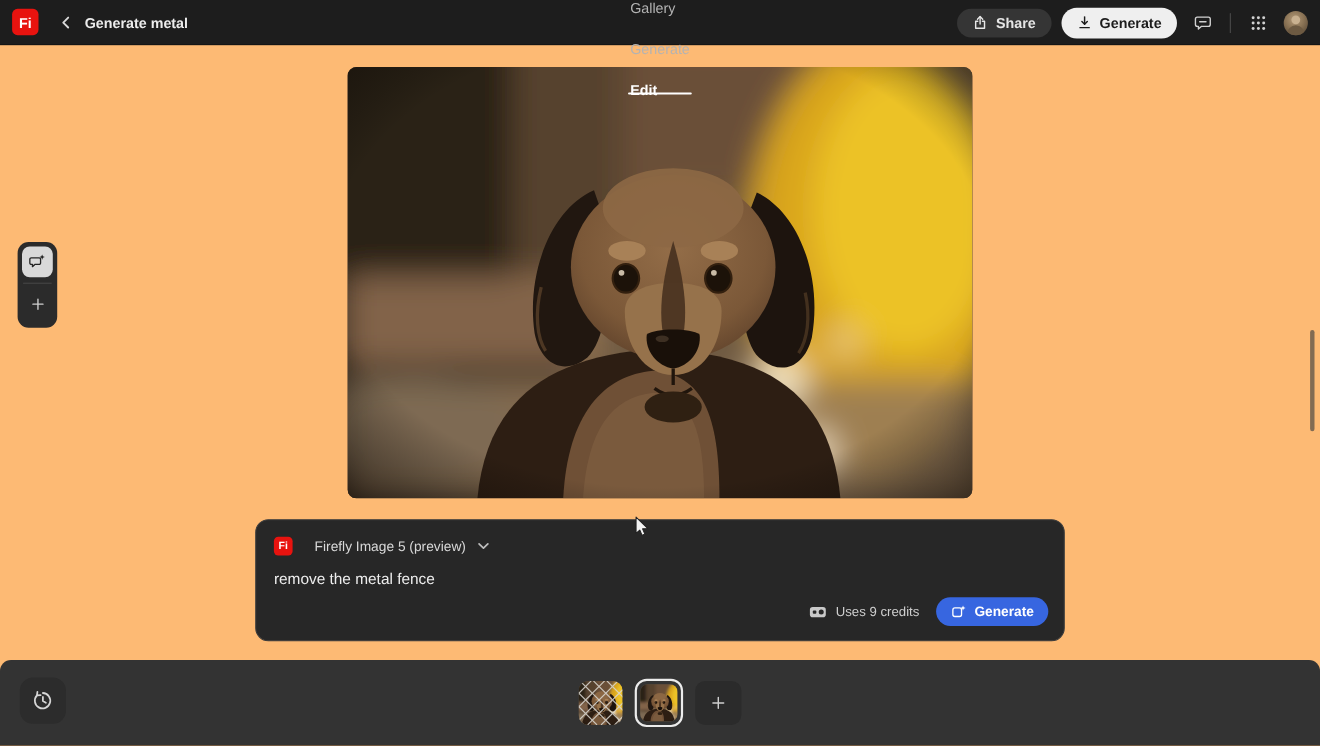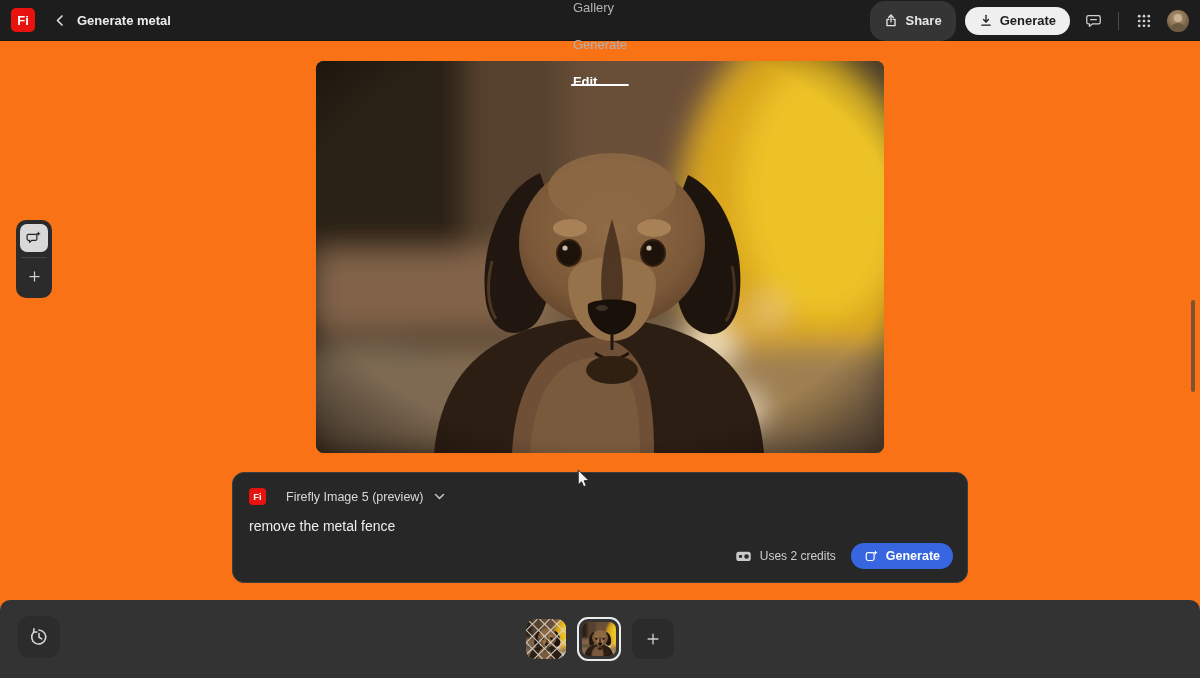--- a/index.html
+++ b/index.html
@@ -1,19 +1,19 @@
 <!DOCTYPE html>
 <html><head>
 <meta charset="utf-8">
 <style>
   * { margin:0; padding:0; box-sizing:border-box; }
   html,body { background:#111; }
   .app {
     position:relative; width:1200px; height:678px; overflow:hidden;
-    background:#f97316; font-family:"Liberation Sans", sans-serif;
+    background:#fdba74; font-family:"Liberation Sans", sans-serif;
     -webkit-font-smoothing:antialiased;
   }
 
   
   .topbar { position:absolute; left:0; top:0; width:1200px; height:41px;
             background:#1d1d1d; border-bottom:1px solid #151515; z-index:20; }
   .logo { position:absolute; left:11px; top:8px; width:24px; height:24px; border-radius:5px;
           background:#e8130f; color:#fff; font-weight:700; font-size:13px;
           display:flex; align-items:center; justify-content:center; }
   .back-btn { position:absolute; left:50px; top:10px; width:20px; height:20px;
@@ -23,21 +23,21 @@
   .tabs { position:absolute; left:50%; transform:translateX(-50%); top:0; height:41px;
           display:flex; align-items:stretch; gap:22px;flex-direction:column; }
   .tab { position:relative; display:flex; align-items:center; font-size:13px; color:#b3b3b3; cursor:pointer; }
   .tab.active { color:#ffffff; font-weight:700; }
   .tab.active::after { content:""; position:absolute; left:-2px; right:-2px; bottom:3px; height:2px;
                        background:#fff; border-radius:1px; }
 
   .topbar-right { position:absolute; right:11px; top:0; height:41px; display:flex; align-items:center; gap:9px; }
   .pill { display:flex; align-items:center; gap:7px; border-radius:15px; padding:0 14px;
           font-size:13px; font-weight:600; cursor:pointer; }
-  .pill.share { height:40px; background:#353535; color:#e6e6e6; }
+  .pill.share { height:26px; background:#353535; color:#e6e6e6; }
   .pill.download { height:28px; background:#efefef; color:#1c1c1c; }
   .icon-btn { width:28px; height:28px; display:flex; align-items:center; justify-content:center;
               color:#d2d2d2; cursor:pointer; }
   .v-divider { width:1px; height:18px; background:#4a4a4a; margin:0 2px; }
   .avatar { width:22px; height:22px; border-radius:50%; overflow:hidden; cursor:pointer;
             background:radial-gradient(circle at 45% 35%, #b49a78 0%, #8a7355 45%, #4a3c2d 100%);
             position:relative; }
   .avatar::before { content:""; position:absolute; left:7px; top:4px; width:8px; height:8px;
                     border-radius:50%; background:#c9b190; }
   .avatar::after { content:""; position:absolute; left:3px; top:13px; width:16px; height:10px;
@@ -288,21 +288,21 @@
     <div class="prompt-text">remove the metal fence</div>
     <div class="panel-actions">
       <div class="credits">
         <span style="display:flex">
           <svg width="17" height="14" viewBox="0 0 20 16">
               <rect x="1.5" y="3" width="17" height="11" rx="3" fill="#c9c9c9"></rect>
               <circle cx="13.6" cy="8.5" r="2.7" fill="#272727"></circle>
               <rect x="4.6" y="6.8" width="3.8" height="3.4" rx="1" fill="#272727"></rect>
             </svg>
         </span>
-        <span>Uses 2 credits</span>
+        <span>Uses 9 credits</span>
       </div>
       <button class="generate-btn">
         <span style="display:flex">
           <svg width="15" height="15" viewBox="0 0 20 20">
               <rect x="3" y="4.8" width="10.5" height="10.5" rx="2.5" fill="none" stroke="currentColor" stroke-width="1.6"></rect>
               <path d="M15.3 1.8 l0.9 2.2 2.2 0.9 -2.2 0.9 -0.9 2.2 -0.9 -2.2 -2.2 -0.9 2.2 -0.9 z" fill="currentColor"></path>
             </svg>
         </span>
         <span>Generate</span>
       </button>

